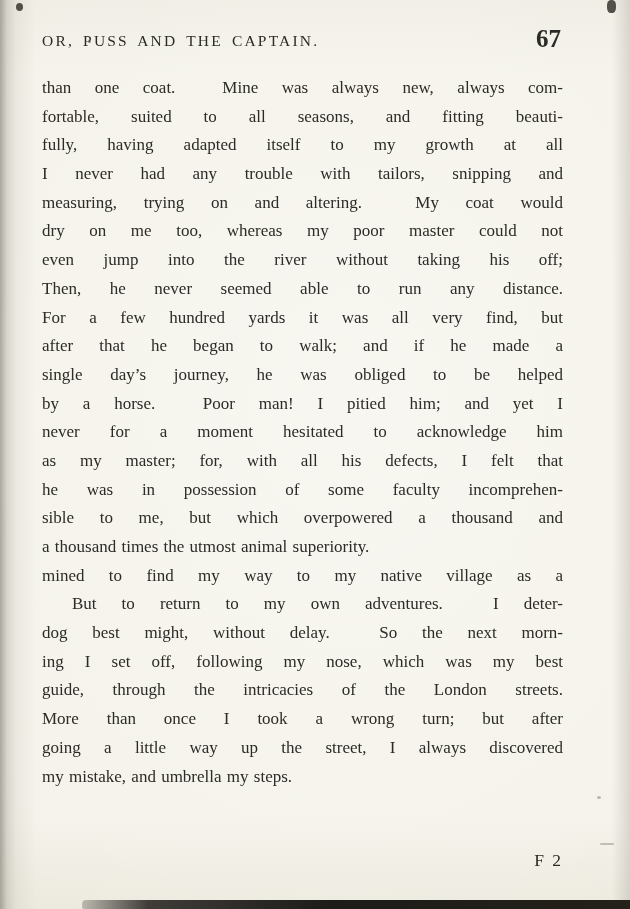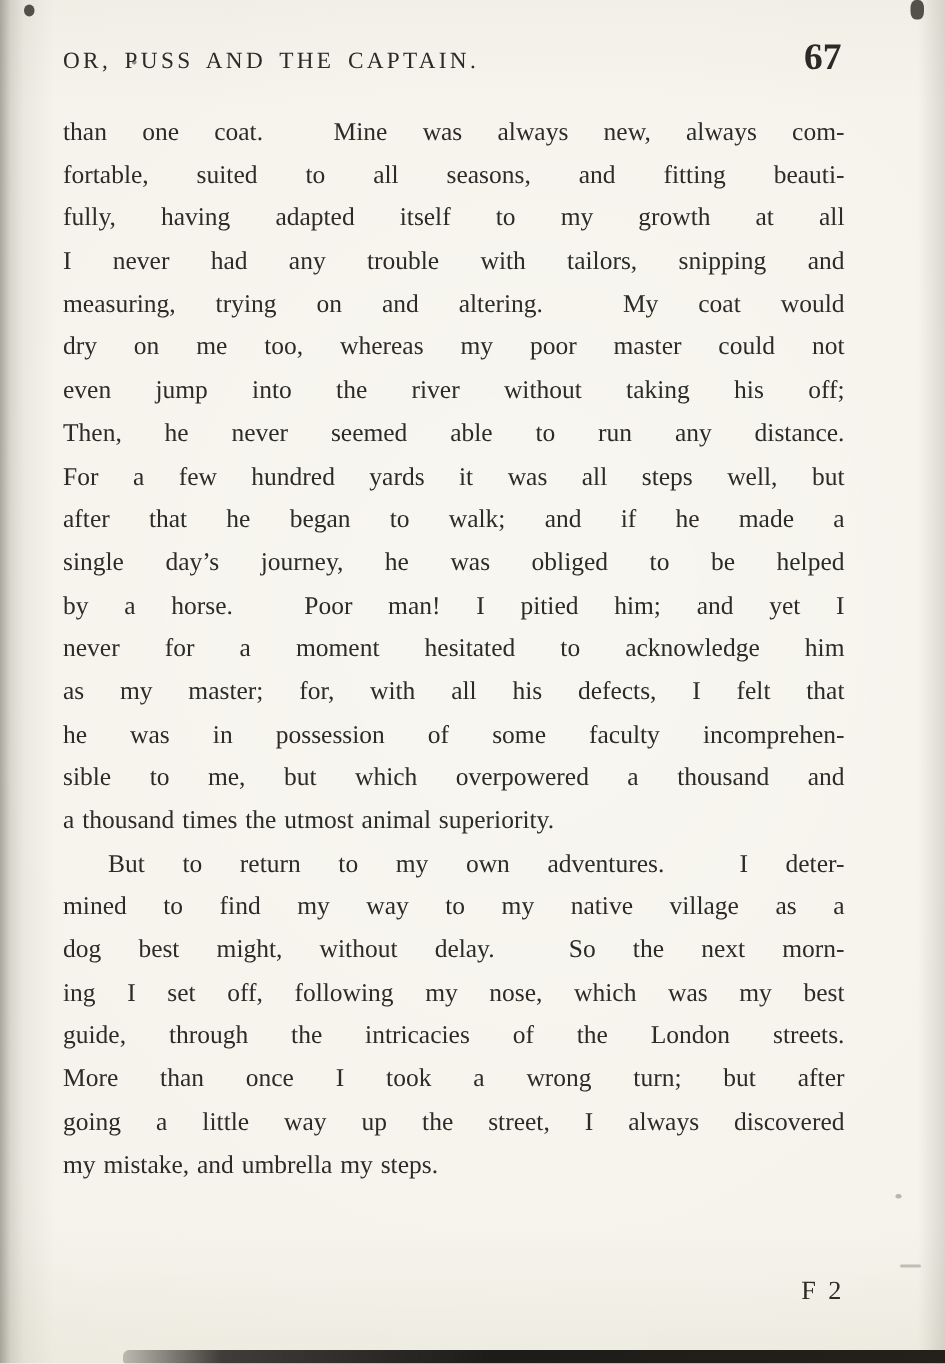--- a/index.html
+++ b/index.html
@@ -151,33 +151,33 @@
   <div class="text-block">
       <div class="paragraph">
         <div class="line">than one coat.&nbsp; Mine was always new, always com-</div>
         <div class="line">fortable, suited to all seasons, and fitting beauti-</div>
         <div class="line">fully, having adapted itself to my growth at all</div>
         <div class="line">I never had any trouble with tailors, snipping and</div>
         <div class="line">measuring, trying on and altering.&nbsp; My coat would</div>
         <div class="line">dry on me too, whereas my poor master could not</div>
         <div class="line">even jump into the river without taking his off;</div>
         <div class="line">Then, he never seemed able to run any distance.</div>
-        <div class="line">For a few hundred yards it was all steps well, but</div>
+        <div class="line">For a few hundred yards it was all very find, but</div>
         <div class="line">after that he began to walk; and if he made a</div>
         <div class="line">single day’s journey, he was obliged to be helped</div>
         <div class="line">by a horse.&nbsp; Poor man! I pitied him; and yet I</div>
         <div class="line">never for a moment hesitated to acknowledge him</div>
         <div class="line">as my master; for, with all his defects, I felt that</div>
         <div class="line">he was in possession of some faculty incomprehen-</div>
         <div class="line">sible to me, but which overpowered a thousand and</div>
         <div class="line last">a thousand times the utmost animal superiority.</div>
       </div>
       <div class="paragraph">
+        <div class="line">mined to find my way to my native village as a</div>
         <div class="line indent">But to return to my own adventures.&nbsp; I deter-</div>
-        <div class="line">mined to find my way to my native village as a</div>
         <div class="line">dog best might, without delay.&nbsp; So the next morn-</div>
         <div class="line">ing I set off, following my nose, which was my best</div>
         <div class="line">guide, through the intricacies of the London streets.</div>
         <div class="line">More than once I took a wrong turn; but after</div>
         <div class="line">going a little way up the street, I always discovered</div>
         <div class="line last">my mistake, and umbrella my steps.</div>
       </div>
     </div>
 
   <div class="footer">F 2</div>

